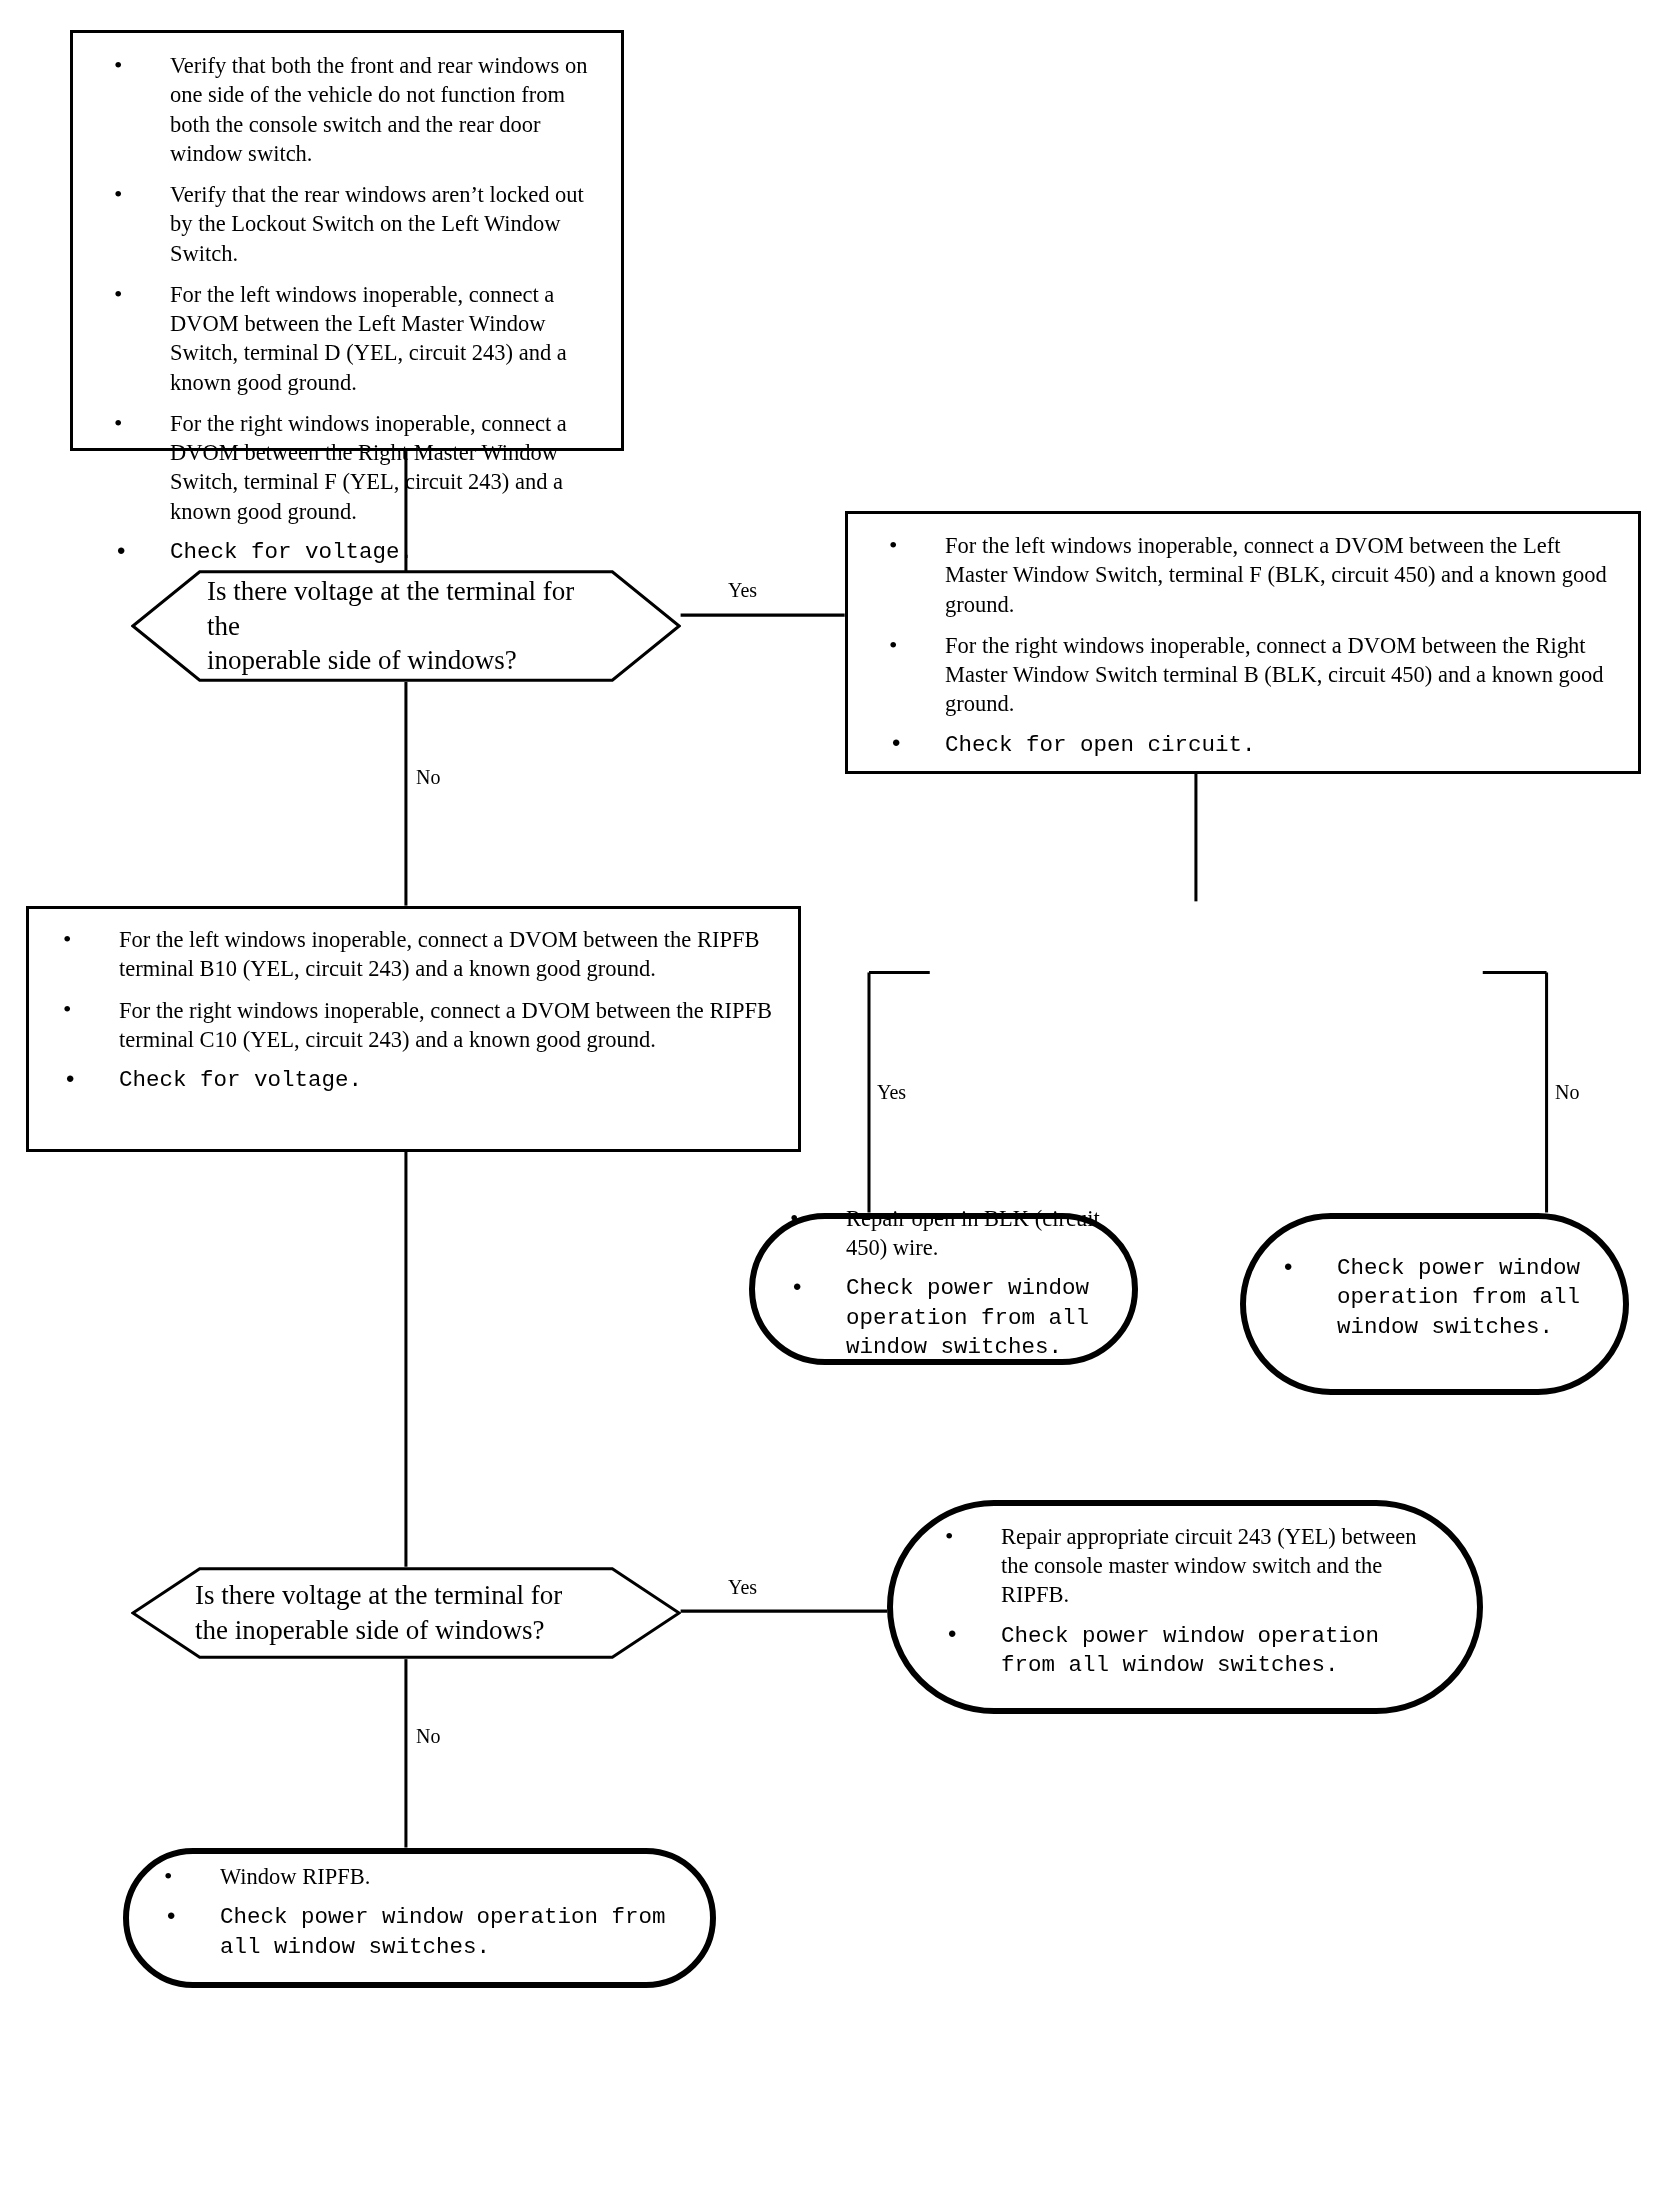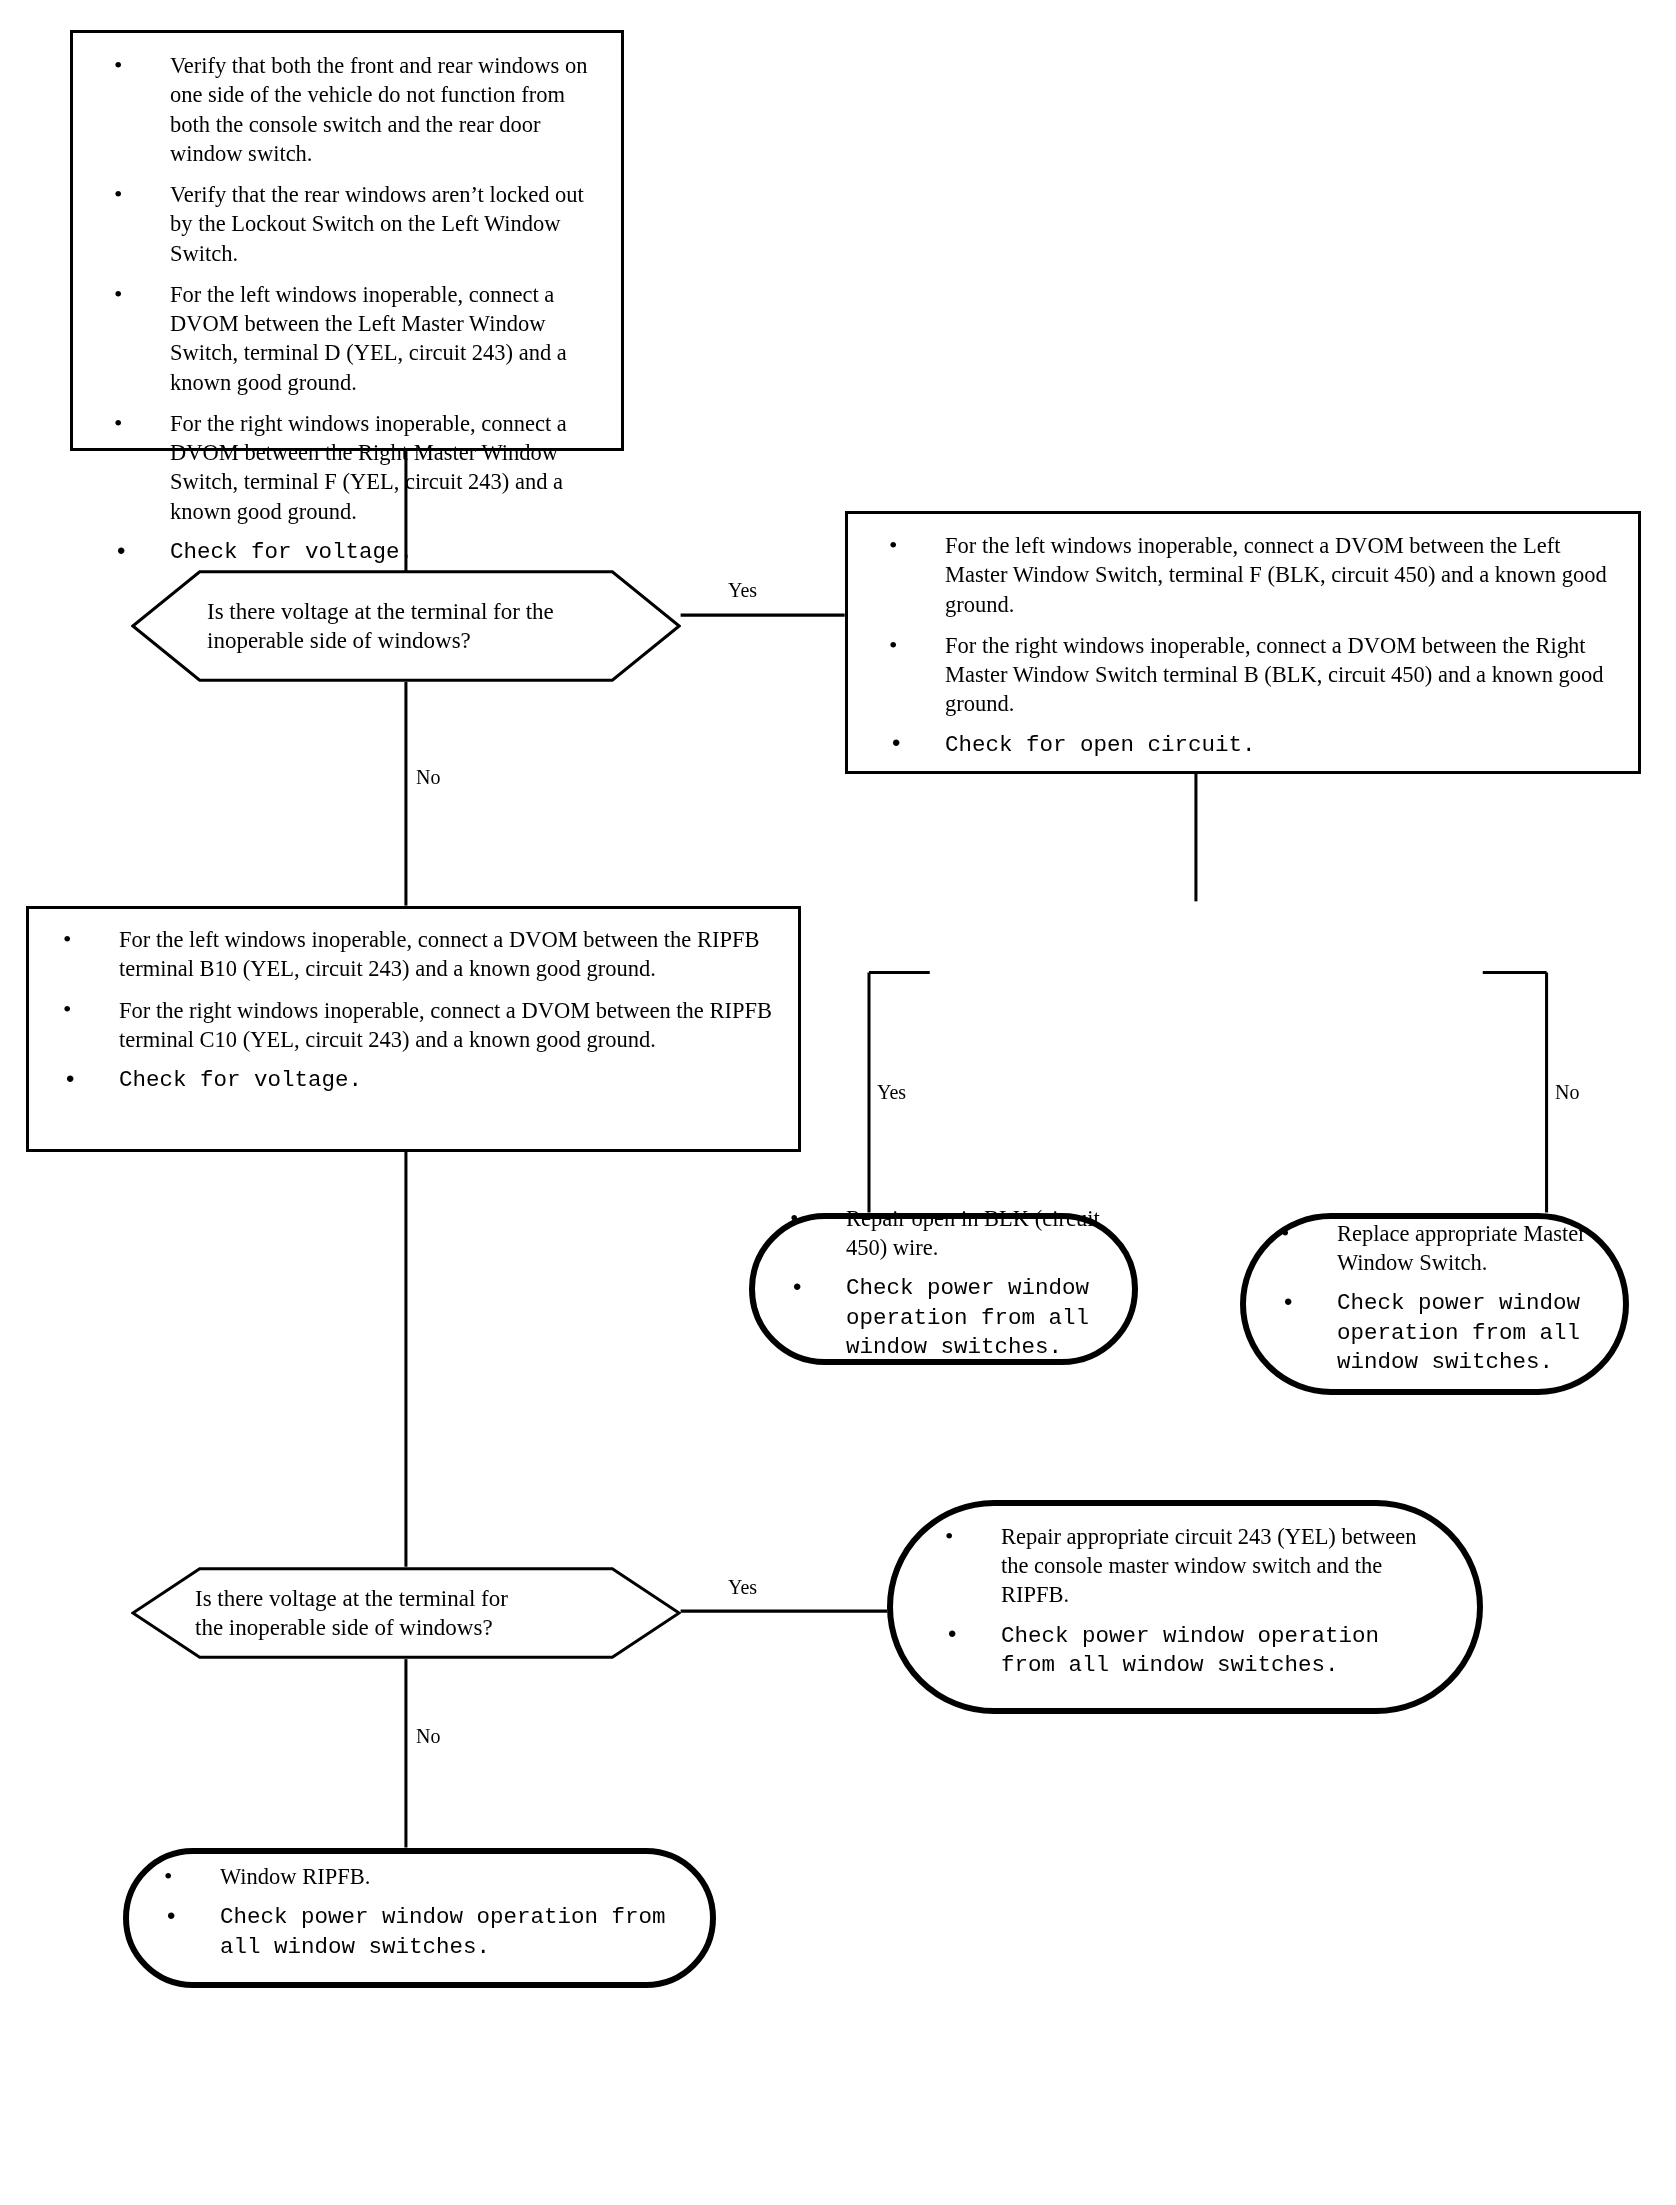--- a/index.html
+++ b/index.html
@@ -8,21 +8,21 @@
   svg.lines{position:absolute;left:0;top:0;width:1676px;height:2205px;pointer-events:none;}
 
   .node{position:absolute;box-sizing:border-box;background:#fff;}
   .rect{border:3px solid #000;}
   .pill{border:6px solid #000;border-radius:182px;}
 
   .hex{position:absolute;box-sizing:border-box;}
   .hex svg{position:absolute;left:0;top:0;width:100%;height:100%;}
   .hex .hexlabel{position:absolute;box-sizing:border-box;width:100%;height:100%;
       display:flex;flex-direction:column;justify-content:center;}
-  .hex .hexlabel p{margin:0;font-size:23px;line-height:1.28;}
+  .hex .hexlabel p{margin:0;font-size:27px;line-height:1.28;}
 
   ul.bullets{list-style:none;margin:0;padding:0;}
   ul.bullets li{position:relative;font-size:22.5px;line-height:1.30;margin-bottom:12px;}
   ul.bullets li:last-child{margin-bottom:12px;font-family:Liberation Mono, monospace;}
   ul.bullets li::before{content:"\2022";position:absolute;left:-56px;top:-1.2px;font-size:24px;}
 
   .edgelabel{position:absolute;font-size:20px;line-height:1;white-space:nowrap;}
 </style>
 </head>
 <body>
@@ -99,21 +99,20 @@
               display:flex;flex-direction:column;justify-content:center;">
     <ul class="bullets">
       <li>Repair open in BLK (circuit 450) wire.</li>
       <li>Check power window operation from all window switches.</li>
     </ul>
   </div>
 
   <div class="node pill" style="left:1240px;top:1213px;width:389px;height:182px;padding:24px 27px 24px 91px;
               display:flex;flex-direction:column;justify-content:center;">
     <ul class="bullets">
-      <li>Replace appropriate Master Window Switch.</li>
       <li>Check power window operation from all window switches.</li>
     </ul>
   </div>
 
   <div class="hex" style="left:131px;top:1567px;width:550px;height:92px;">
     <svg viewBox="0 0 905 152" preserveAspectRatio="none">
       <polygon points="113,3 792,3 902,76 792,149 113,149 3,76" fill="#fff" stroke="#000" stroke-width="5"></polygon>
     </svg>
     <div class="hexlabel" style="padding:0 67px 0 64px;">
       <p>Is there voltage at the terminal for</p>

